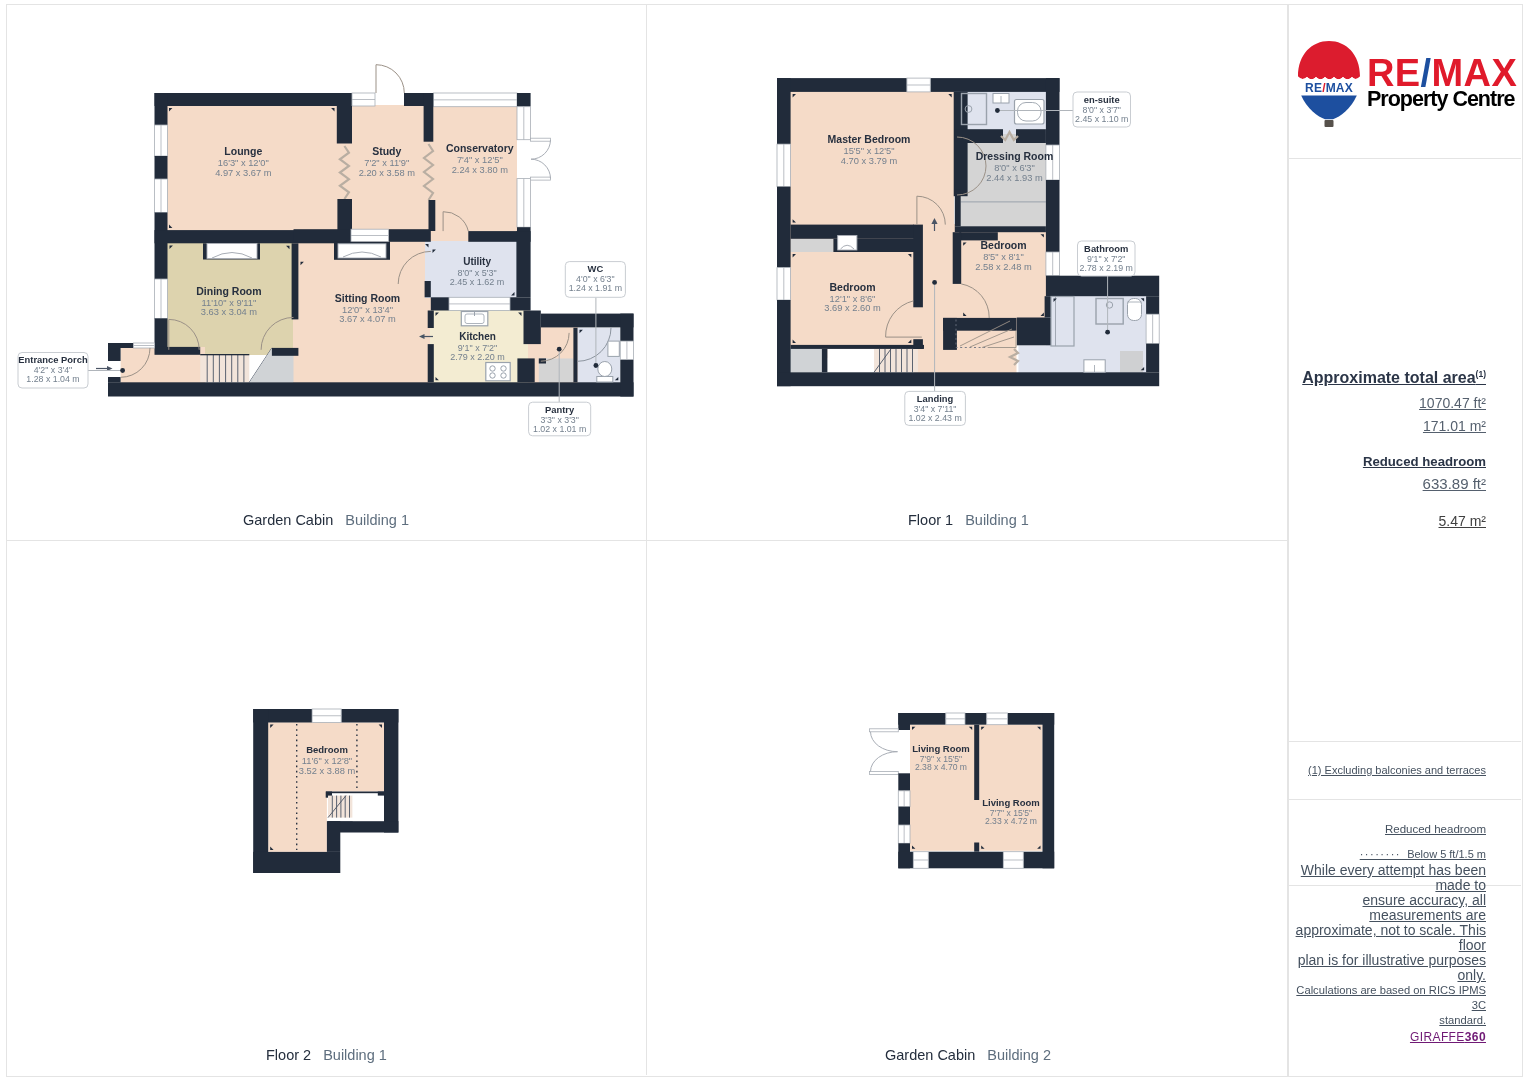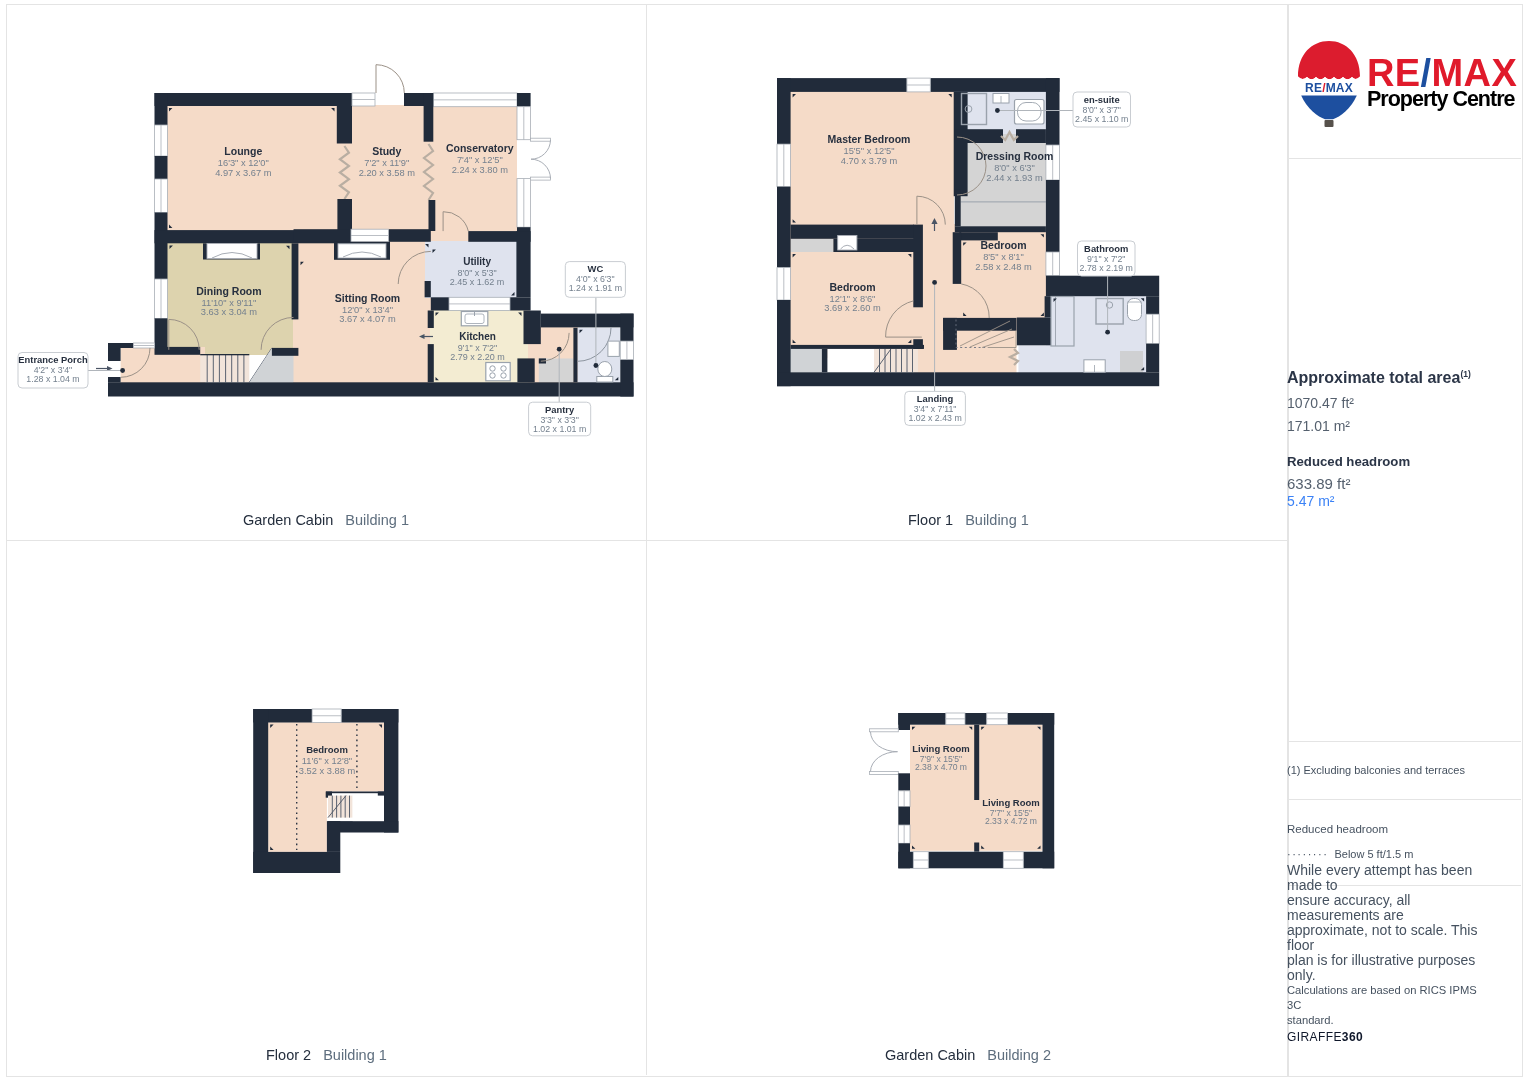--- a/index.html
+++ b/index.html
@@ -1,21 +1,21 @@
 <!DOCTYPE html>
 <html><head>
 <meta charset="utf-8">
 <style>
   html,body { margin:0; padding:0; background:#ffffff; }
   body { font-family:"Liberation Sans", sans-serif; }
   #page { position:relative; width:1527px; height:1080px; overflow:hidden; background:#ffffff; }
   .cap { position:absolute; font-size:14.5px; color:#242e3d; white-space:nowrap; }
   .cap b { font-weight:normal; }
   .cap span { color:#5e6e7e; font-weight:normal; margin-left:12px;margin-top:9px; }
-  .sbtxt { position:absolute; left:1287px; width:199px; text-align:left; }
+  .sbtxt { position:absolute; left:1287px; width:199px; text-align:right;text-decoration:underline; }
 </style>
 </head>
 <body>
 <div id="page">
 
 <div style="position:absolute;left:6px;top:4px;width:1281px;height:1071px;border:1px solid #e4e4e4;"></div>
 <div style="position:absolute;left:646px;top:4px;width:1px;height:1071px;background:#e4e4e4;"></div>
 <div style="position:absolute;left:6px;top:540px;width:1281px;height:1px;background:#e4e4e4;"></div>
 
 <div style="position:absolute;left:1287px;top:4px;width:234px;height:1071px;border:1px solid #e4e4e4;"></div>
@@ -625,25 +625,25 @@
 <div style="position:absolute;left:1367px;top:52px;font-weight:bold;font-size:38px;letter-spacing:0.4px;color:#e01a2b;white-space:nowrap;">RE<span style="color:#1d4f9f;">/</span>MAX</div>
 
 <div style="position:absolute;left:1367px;top:87px;font-weight:bold;font-size:21.5px;letter-spacing:-1px;color:#000000;white-space:nowrap;">Property Centre</div>
 
 <div class="sbtxt" style="top:369px;font-weight:bold;font-size:16px;color:#2b3547;">Approximate total area<sup style="font-size:8.5px;">(1)</sup></div>
 <div class="sbtxt" style="top:395px;font-size:14px;color:#55606e;">1070.47 ft²</div>
 <div class="sbtxt" style="top:417.5px;font-size:14px;color:#55606e;">171.01 m²</div>
 
 <div class="sbtxt" style="top:454px;font-weight:bold;font-size:13.2px;color:#2b3547;">Reduced headroom</div>
 <div class="sbtxt" style="top:474.5px;font-size:15px;color:#55606e;">633.89 ft²</div>
-<div class="sbtxt" style="top:493px;font-size:14px;color:#3b82f6;">5.47 m²</div>
+<div class="sbtxt" style="top:513px;font-size:14px;color:#404040;">5.47 m²</div>
 
 <div class="sbtxt" style="top:764px;font-size:11px;color:#45515f;">(1) Excluding balconies and terraces</div>
 
 <div class="sbtxt" style="top:822.5px;font-size:11.5px;color:#45515f;">Reduced headroom</div>
 <div class="sbtxt" style="top:847.5px;font-size:11px;color:#45515f;"><span style="letter-spacing:1.5px;color:#45515f;">········</span>&nbsp;&nbsp;Below 5 ft/1.5 m</div>
 
 <div class="sbtxt" style="top:863px;font-size:14px;line-height:15px;color:#45515f;">While every attempt has been made to<br>ensure accuracy, all measurements are<br>approximate, not to scale. This floor<br>plan is for illustrative purposes only.</div>
 <div class="sbtxt" style="top:983px;font-size:11.2px;line-height:15px;color:#45515f;">Calculations are based on RICS IPMS 3C<br>standard.</div>
 
-<div class="sbtxt" style="top:1030px;font-size:12px;letter-spacing:0.4px;color:#0f172a;">GIRAFFE<b>360</b></div>
+<div class="sbtxt" style="top:1030px;font-size:12px;letter-spacing:0.4px;color:#701a75;">GIRAFFE<b>360</b></div>
 
 </div>
 
 </body></html>

